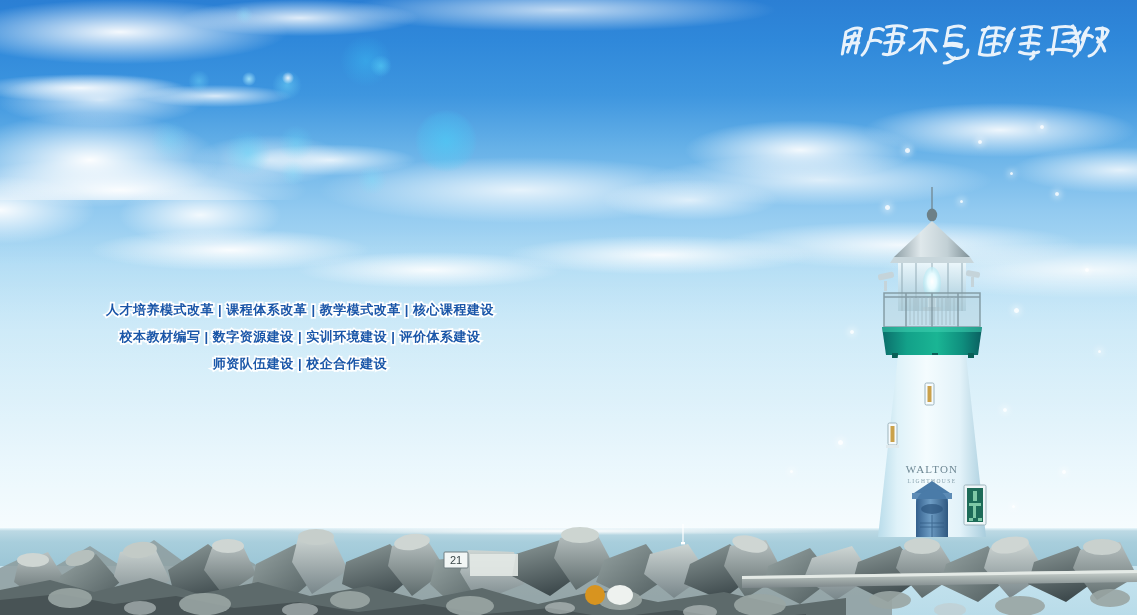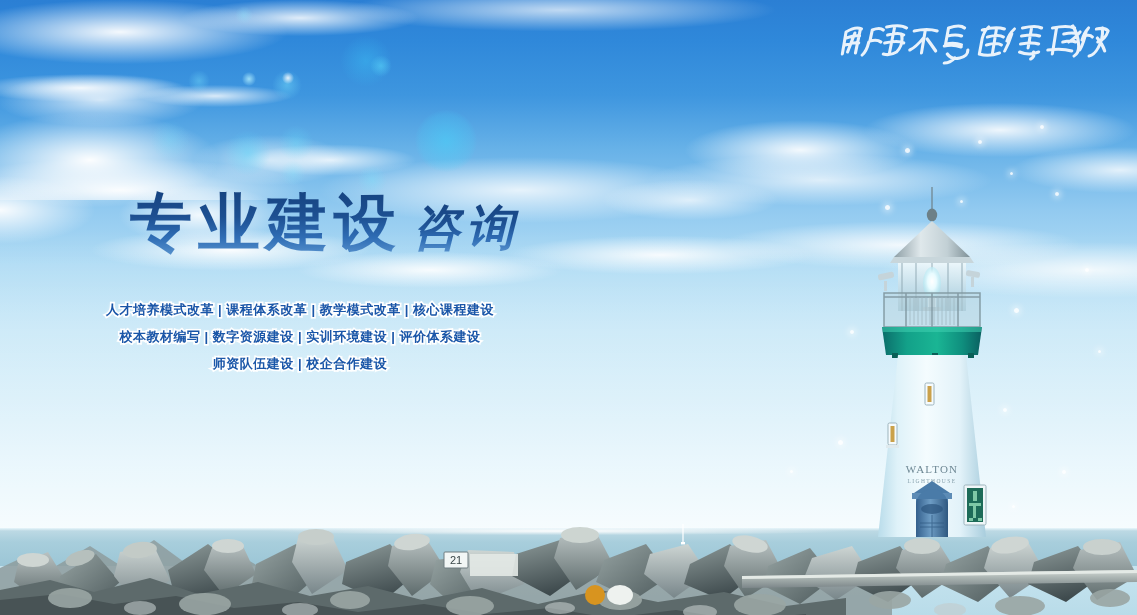--- a/index.html
+++ b/index.html
@@ -454,26 +454,20 @@
 
       <path d="M216 12 q14 -3 22 0 M220 12 l-1 26 M228 18 q9 -2 14 0 M228 26 q8 -2 13 0
                M214 34 q14 -2 24 1 M236 10 q6 8 8 18 q2 9 -3 12 M244 16 q-5 7 -10 10"></path>
 
       <path d="M252 12 q-4 5 -5 12 M250 16 q-1 11 -4 18 M248 20 q6 -2 9 1
                M260 13 q8 -2 12 2 q-2 9 -9 11 M266 12 q2 12 -2 20 q-3 7 -8 8
                M262 22 q6 6 9 13"></path>
     </g>
   </svg>
 
-  <div id="headline">
-    <span class="shadow" aria-hidden="true">
-      <span>专业建设</span><span class="small">咨询</span>
-    </span>
-    <span class="big">专业建设</span><span class="small">咨询</span>
-  </div>
 
   <div id="subtitles">
 
     <div class="subline">
       <span class="stroke" aria-hidden="true"><span>人才培养模式改革  |  课程体系改革  |  教学模式改革  |  核心课程建设</span></span>
       <span class="fill"><span>人才培养模式改革  |  课程体系改革  |  教学模式改革  |  核心课程建设</span></span>
     </div>
 
     <div class="subline">
       <span class="stroke" aria-hidden="true"><span>校本教材编写  |  数字资源建设  |  实训环境建设  |  评价体系建设</span></span>

